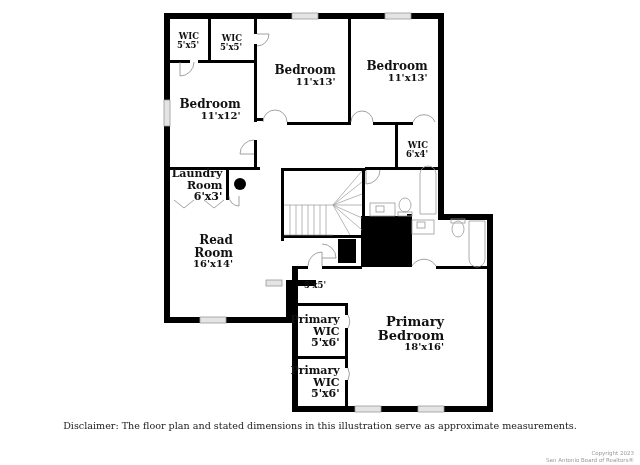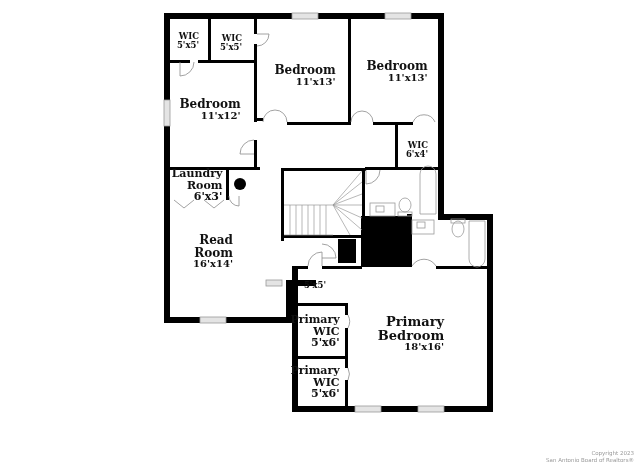--- a/index.html
+++ b/index.html
@@ -189,18 +189,19 @@
   <span class="n">WIC</span>
   <span class="d">5'x6'</span>
 </div>
 <div class="room-label tiny" style="left:315px; top:382px;">
   <span class="n">Primary</span>
   <span class="n">WIC</span>
   <span class="d">5'x6'</span>
 </div>
 
 <div class="disclaimer">
+  <div>Disclaimer: The floor plan and stated dimensions in this illustration serve as approximate measurements.</div>
 </div>
 
 <div class="copyright">
   <div>Copyright 2023</div>
   <div>San Antonio Board of Realtors®</div>
 </div>
 
 </body></html>

